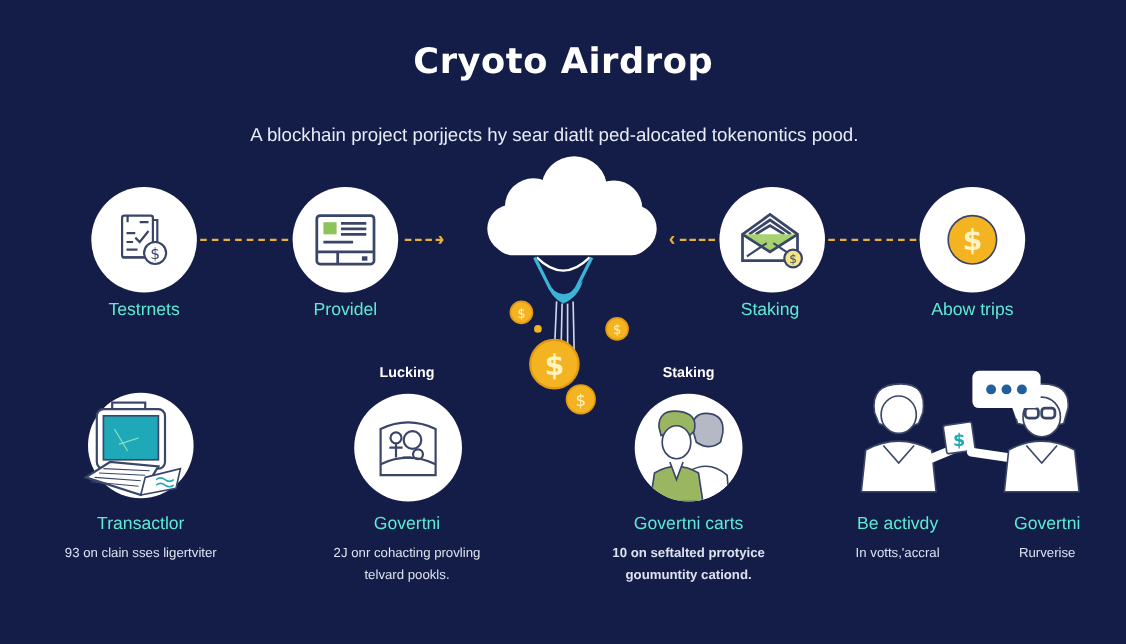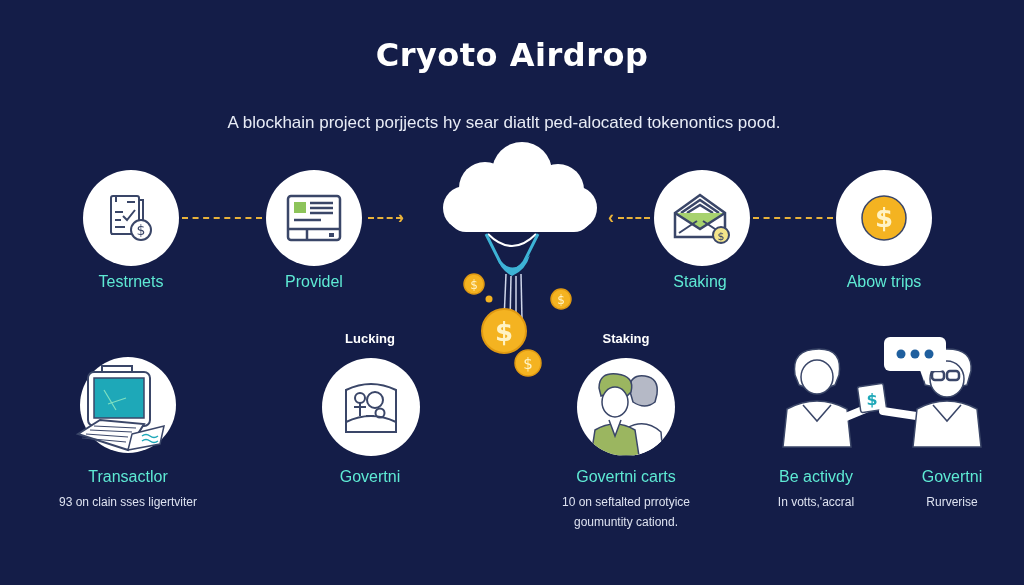--- a/index.html
+++ b/index.html
@@ -160,35 +160,37 @@
     <circle cx="20" cy="22" r="5" fill="none" stroke="#3a4668" stroke-width="2"></circle>
     <line x1="20" y1="27" x2="20" y2="40" stroke="#3a4668" stroke-width="2"></line>
     <line x1="14" y1="31" x2="26" y2="31" stroke="#3a4668" stroke-width="2"></line>
     <circle cx="35" cy="24" r="8" fill="none" stroke="#3a4668" stroke-width="2"></circle>
     <circle cx="40" cy="37" r="4.5" fill="none" stroke="#3a4668" stroke-width="2"></circle>
     <line x1="26" y1="40" x2="34" y2="40" stroke="#3a4668" stroke-width="2"></line>
   </svg>
 </div>
 <div class="abs label" style="left:300px;top:468px;width:140px;">Govertni</div>
 <div class="abs desc" style="left:270px;top:492px;width:200px;">
+  <div>2J onr cohacting provling</div>
+  <div>telvard pookls.</div>
 </div>
 
 <div class="abs small-head" style="left:566px;top:331px;width:120px;">Staking</div>
 <div class="abs circle" style="left:577px;top:358px;width:98px;height:98px;overflow:hidden;">
   <svg width="98" height="98" viewBox="0 0 98 98">
     <path d="M52 30 q2 -14 16 -12 q14 2 12 18 l-2 8 q-10 8 -22 0 Z" fill="#b5b9c6" stroke="#3a4668" stroke-width="1.5"></path>
     <path d="M46 98 L50 70 q18 -10 34 4 L86 98 Z" fill="#fff" stroke="#3a4668" stroke-width="1.5"></path>
     <path d="M22 30 q0 -16 18 -14 q18 2 14 18 l-4 4 q-14 -6 -26 0 Z" fill="#9bb660" stroke="#3a4668" stroke-width="1.5"></path>
     <ellipse cx="38" cy="44" rx="13" ry="15" fill="#fff" stroke="#3a4668" stroke-width="1.5"></ellipse>
     <path d="M14 98 L18 72 q20 -12 40 0 L62 98 Z" fill="#9bb660" stroke="#3a4668" stroke-width="1.5"></path>
     <path d="M32 62 L38 78 L44 62" fill="#fff" stroke="#3a4668" stroke-width="1.5"></path>
   </svg>
 </div>
 <div class="abs label" style="left:546px;top:468px;width:160px;">Govertni carts</div>
-<div class="abs desc" style="left:526px;top:492px;width:200px;">
+<div class="abs desc" style="left:526px;top:492px;width:200px;font-weight:bold;">
   <div>10 on seftalted prrotyice</div>
   <div>goumuntity cationd.</div>
 </div>
 
 <svg class="abs" style="left:775px;top:335px;" width="230" height="115" viewBox="0 0 230 115">
 
   <path d="M20 40 q-4 -26 24 -26 q24 0 20 26 l-4 10 q-18 8 -36 0 Z" fill="#fff" stroke="#3a4668" stroke-width="1.5"></path>
   <ellipse cx="42" cy="42" rx="16" ry="17" fill="#fff" stroke="#3a4668" stroke-width="1.5"></ellipse>
   <path d="M8 112 L12 74 q30 -16 60 0 L76 112 Z" fill="#fff" stroke="#3a4668" stroke-width="1.5"></path>
   <path d="M28 70 L42 86 L56 70" fill="none" stroke="#3a4668" stroke-width="1.5"></path>

